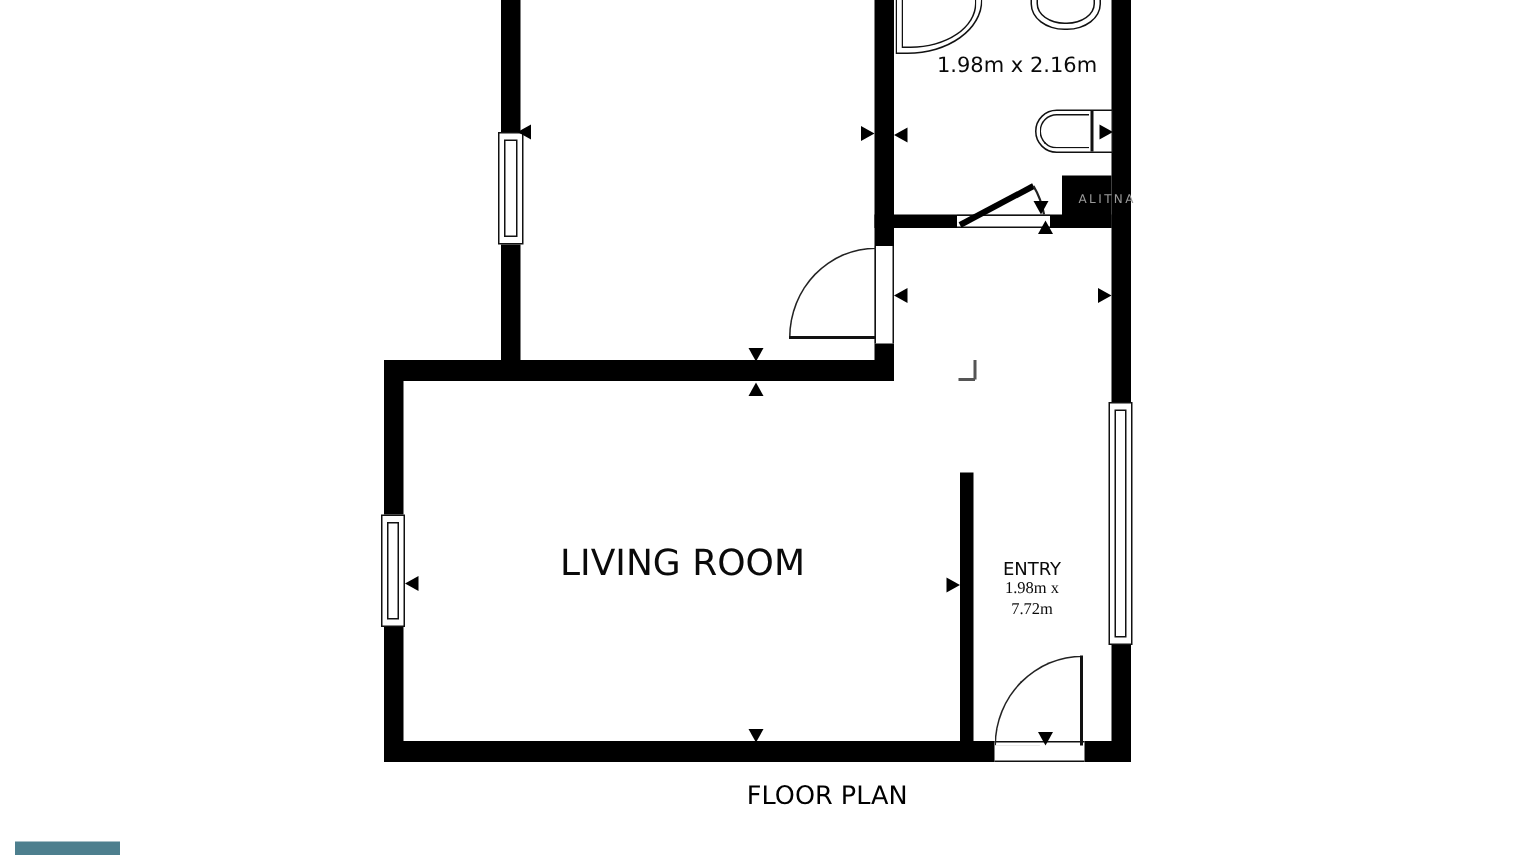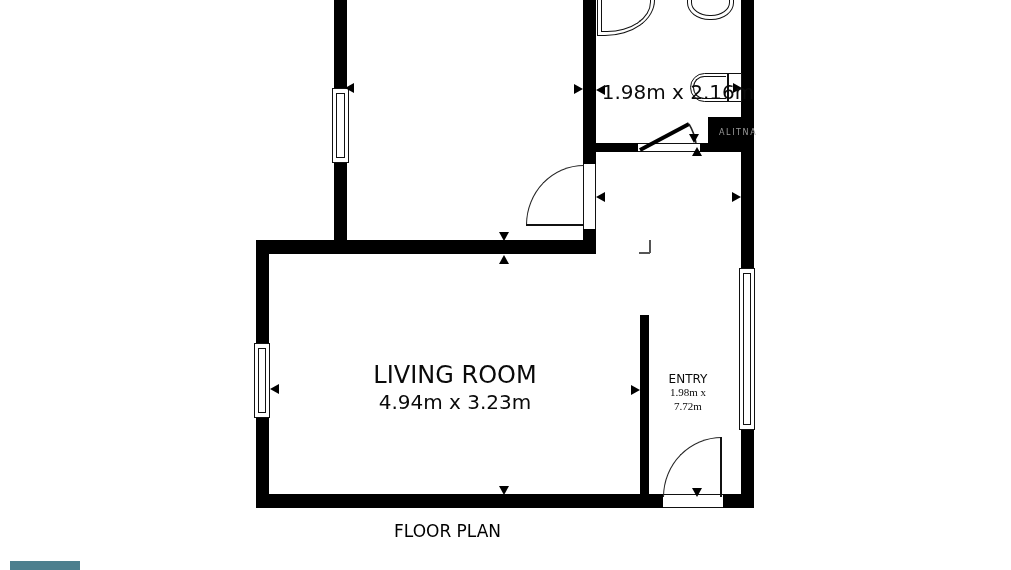--- a/index.html
+++ b/index.html
@@ -65,30 +65,30 @@
 
   
   .room-label { position: absolute; text-align: center; color: #0a0a0a; }
   .room-label .nm { white-space: nowrap; }
   .room-label .dm { white-space: nowrap; }
   #bedroom-label { left: 335px; top: 83px; width: 250px; }
   #bedroom-label .nm { font-size: 23px; line-height: 26px; }
   #bedroom-label .dm { font-size: 20px; line-height: 25px; }
   #bathroom-label { left: 595px; top: 36px; width: 166px; }
   #bathroom-label .nm { font-size: 15px; line-height: 18px; }
-  #bathroom-label .dm { font-size: 20px; line-height: 17px; margin-top: 48px; }
+  #bathroom-label .dm { font-size: 14px; line-height: 17px; }
   #living-label { left: 330px; top: 362px; width: 250px; }
   #living-label .nm { font-size: 24px; line-height: 27px; }
   #living-label .dm { font-size: 20px; line-height: 26px; }
   #entry-label { left: 648px; top: 372px; width: 80px; }
   #entry-label .nm { font-size: 12px; line-height: 14px; }
   #entry-label .dm { font-size: 11px; line-height: 13.5px; font-family: Liberation Serif, serif; }
   #plan-title {
-    position: absolute; left: 394px; top: 521px; width: 200px;
-    text-align: left; font-size: 17px; color: #000; white-space: nowrap;
+    position: absolute; left: 405px; top: 521px; width: 200px;
+    text-align: right; font-size: 17px; color: #000; white-space: nowrap;
   }
   #watermark {
     position: absolute; left: 706px; top: 128px; width: 44px;
     font-size: 8px; letter-spacing: 1.6px; color: #9a9a9a; white-space: nowrap;
   }
   #accent-swatch { position: absolute; left: 10px; top: 561px; width: 70px; height: 9px; }
 </style>
 </head>
 <body>
 
@@ -157,21 +157,20 @@
   <div class="arr arr-l" style="left:270px; top:384px;"></div>
   <div class="arr arr-r" style="left:631px; top:385px;"></div>
   <div class="arr arr-d" style="left:499px; top:486px;"></div>
   <div class="arr arr-d" style="left:692px; top:488px;"></div>
 
   <div id="bathroom-label" class="room-label">
     <div class="dm">1.98m x 2.16m</div>
   </div>
   <div id="living-label" class="room-label">
     <div class="nm">LIVING ROOM</div>
-    <div class="dm">4.94m x 3.23m</div>
   </div>
   <div id="entry-label" class="room-label">
     <div class="nm">ENTRY</div>
     <div class="dm">1.98m x</div>
     <div class="dm">7.72m</div>
   </div>
 
   <div id="plan-title">FLOOR PLAN</div>
   <div id="accent-swatch" style="background: rgb(77, 127, 142);"></div>
 </div>

